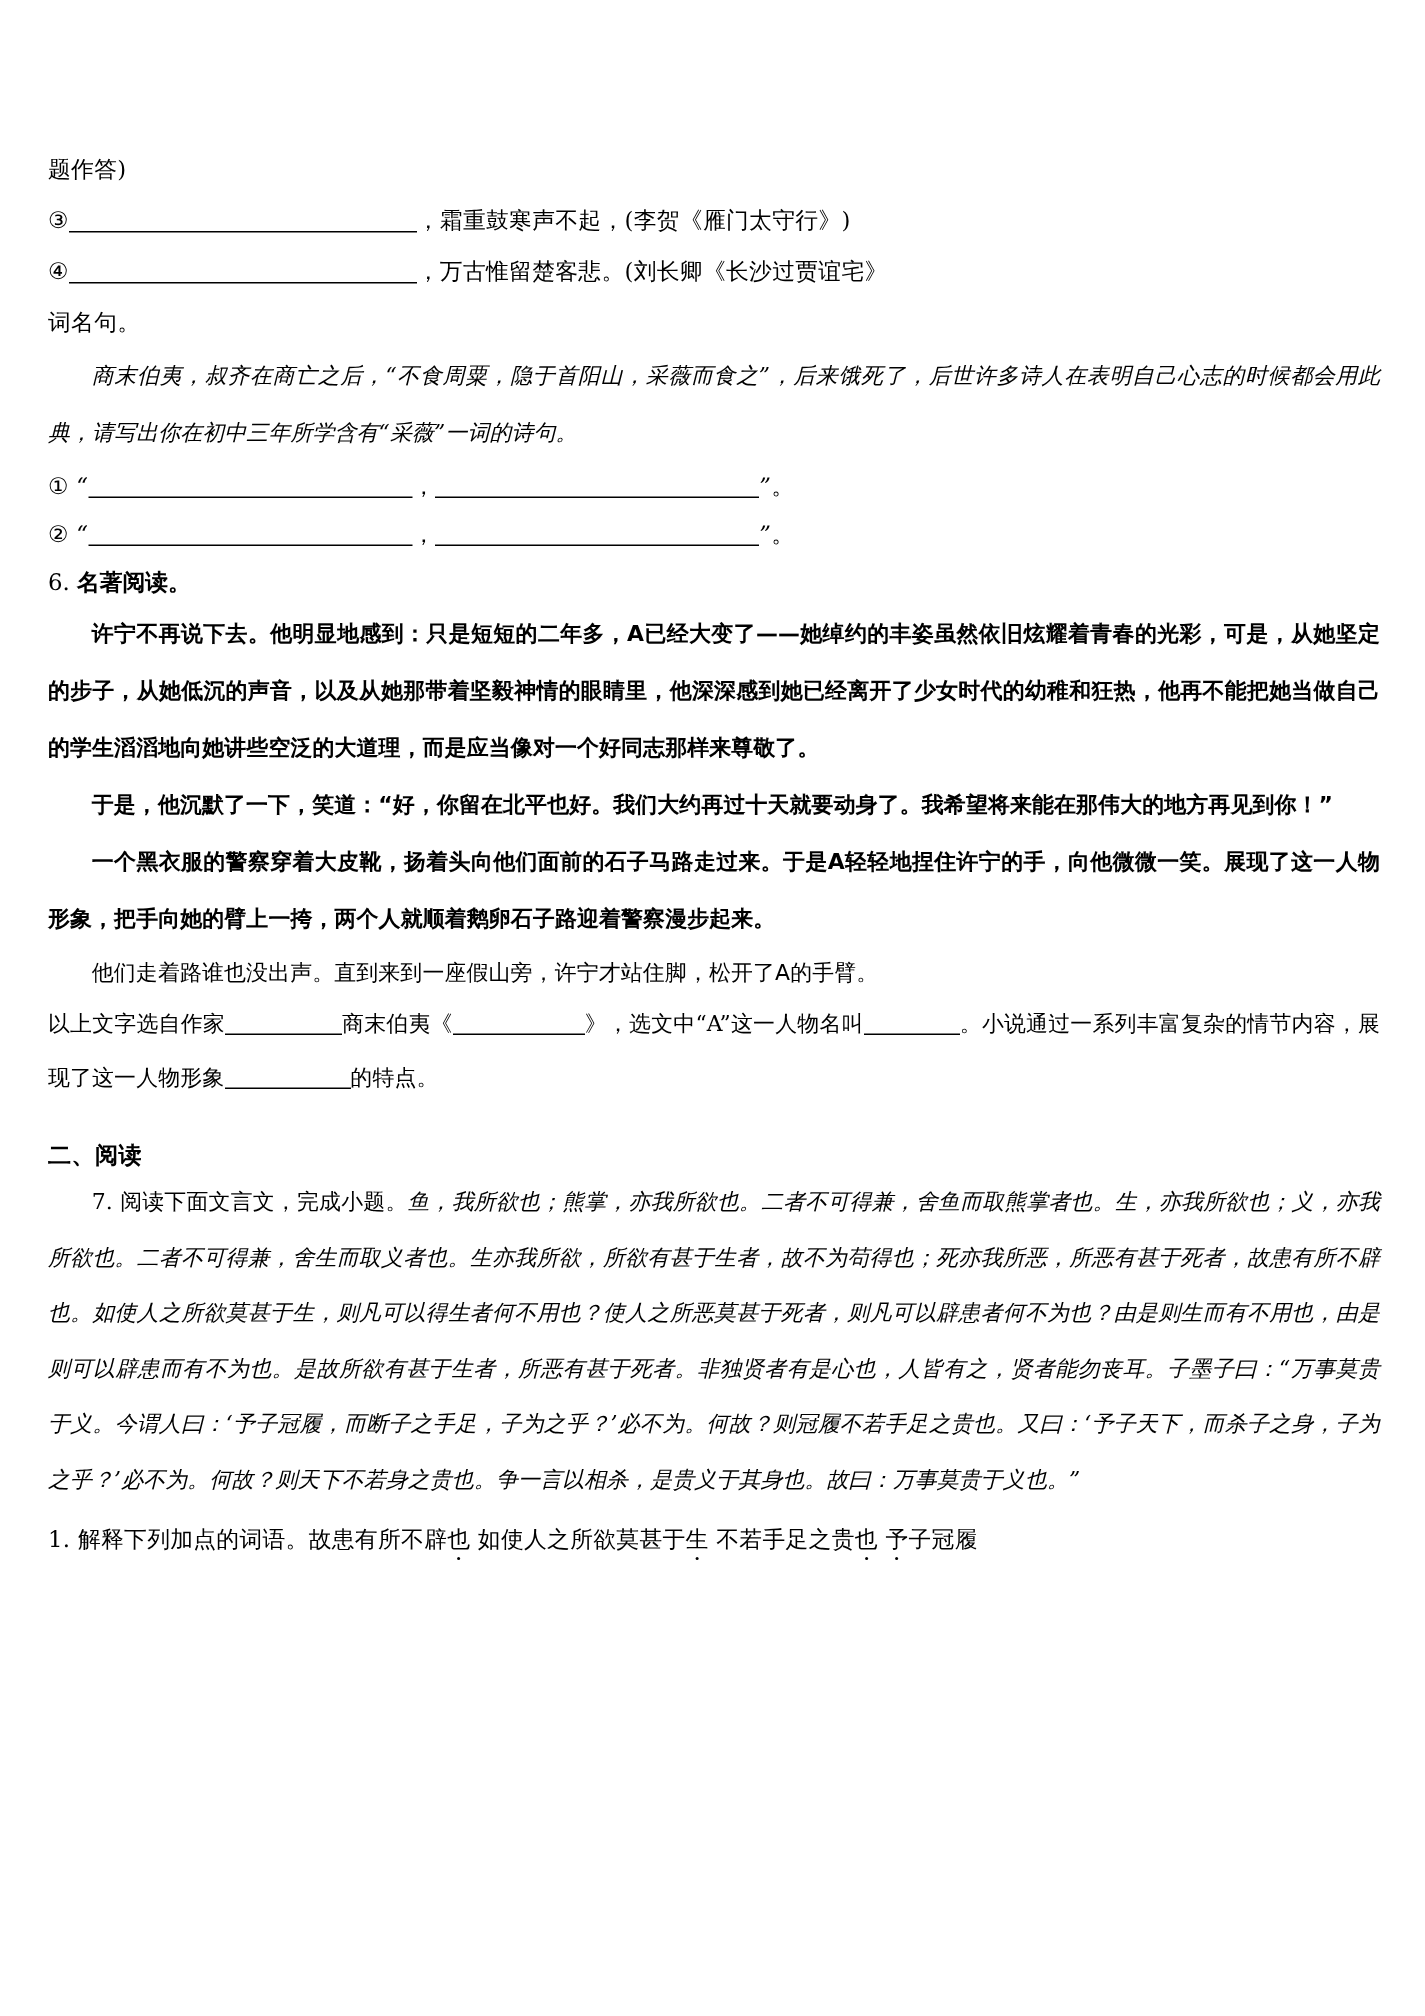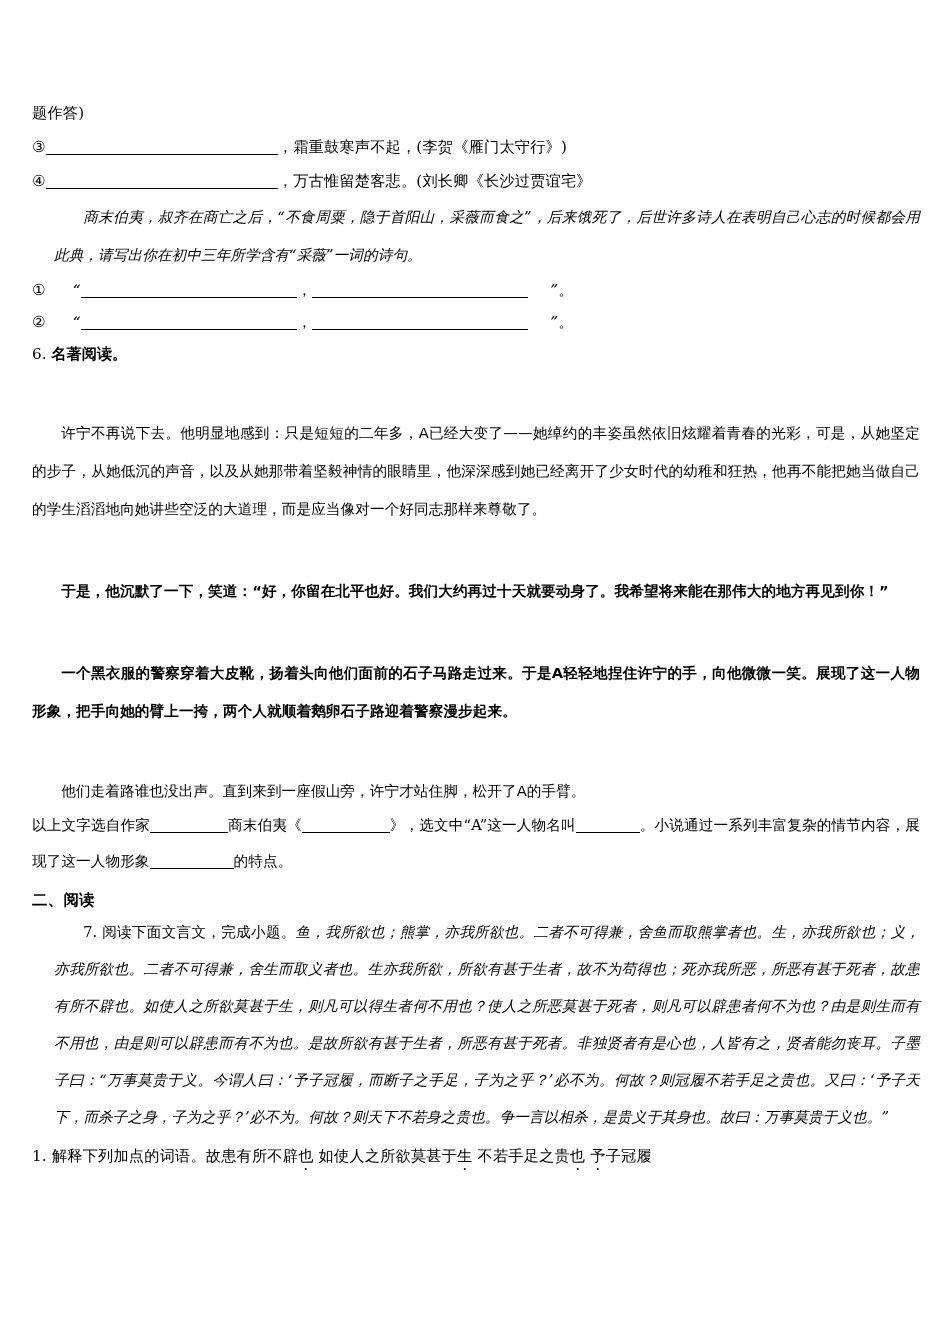--- a/index.html
+++ b/index.html
@@ -33,27 +33,25 @@
     font-size: 14.6px;
     line-height: 37px;
     text-align: justify;
     text-justify: inter-ideograph;
     letter-spacing: 0.1px;
   }
   .indent { text-indent: 2em; }
   .kai {
     font-family: "DejaVu Serif", "Liberation Serif", serif;
     font-style: italic;
-    margin-left: 22px;
   }
   .hei {
     font-family: "DejaVu Sans", "Liberation Sans", sans-serif;
     font-weight: bold;
     font-style: normal;
-    margin-top: 44px;
   }
   .song { font-style: normal; }
 
   
   .blank {
     display: inline-block;
     border-bottom: 1.6px solid #000;
     vertical-align: -3px;
     height: 15px;
   }
@@ -104,35 +102,36 @@
 
   <div class="ln">题作答)</div>
 
 
 
   <div class="ln"><span>③</span><span class="blank b-md"></span><span>，霜重鼓寒声不起，(李贺《雁门太守行》)</span></div>
 
   <div class="ln"><span>④</span><span class="blank b-md"></span><span>，万古惟留楚客悲。(刘长卿《长沙过贾谊宅》</span></div>
 
 
+  <div class="ln">词名句。</div>
 
   <div class="para indent kai" style="line-height:38px;">商末伯夷，叔齐在商亡之后，“不食周粟，隐于首阳山，采薇而食之”，后来饿死了，后世许多诗人在表明自己心志的时候都会用此典，请写出你在初中三年所学含有“采薇”一词的诗句。</div>
 
   <div class="ln tight"><span>①</span>&nbsp;<span class="kai">“</span><span class="blank b-q1"></span><span>，</span><span class="blank b-q2"></span><span class="kai">”</span><span>。</span></div>
 
   <div class="ln tight"><span>②</span>&nbsp;<span class="kai">“</span><span class="blank b-q1"></span><span>，</span><span class="blank b-q2"></span><span class="kai">”</span><span>。</span></div>
 
   <div class="q-head"><span>6.</span>&nbsp;<span class="hei">名著阅读。</span></div>
 
-  <div class="para indent hei" style="font-weight:normal;line-height:38px;">许宁不再说下去。他明显地感到：只是短短的二年多，A已经大变了——她绰约的丰姿虽然依旧炫耀着青春的光彩，可是，从她坚定的步子，从她低沉的声音，以及从她那带着坚毅神情的眼睛里，他深深感到她已经离开了少女时代的幼稚和狂热，他再不能把她当做自己的学生滔滔地向她讲些空泛的大道理，而是应当像对一个好同志那样来尊敬了。</div>
+  <div class="para indent hei" style="font-weight:bold;line-height:38px;">许宁不再说下去。他明显地感到：只是短短的二年多，A已经大变了——她绰约的丰姿虽然依旧炫耀着青春的光彩，可是，从她坚定的步子，从她低沉的声音，以及从她那带着坚毅神情的眼睛里，他深深感到她已经离开了少女时代的幼稚和狂热，他再不能把她当做自己的学生滔滔地向她讲些空泛的大道理，而是应当像对一个好同志那样来尊敬了。</div>
   <div class="para indent hei" style="font-weight:bold;line-height:38px;">于是，他沉默了一下，笑道：“好，你留在北平也好。我们大约再过十天就要动身了。我希望将来能在那伟大的地方再见到你！”</div>
   <div class="para indent hei" style="font-weight:bold;line-height:38px;">一个黑衣服的警察穿着大皮靴，扬着头向他们面前的石子马路走过来。于是A轻轻地捏住许宁的手，向他微微一笑。展现了这一人物形象，把手向她的臂上一挎，两个人就顺着鹅卵石子路迎着警察漫步起来。</div>
   <div class="para indent hei" style="font-weight:normal;line-height:33px;">他们走着路谁也没出声。直到来到一座假山旁，许宁才站住脚，松开了A的手臂。</div>
 
   <div class="para" style="line-height:36px;"><span>以上文字选自作家</span><span class="blank b-in1"></span><span>商末伯夷《</span><span class="blank b-in2"></span><span>》，选文中“A”这一人物名叫</span><span class="blank b-in3"></span><span>。小说通过一系列丰富复杂的情节内容，展现了这一人物形象</span><span class="blank b-in4"></span><span>的特点。</span></div>
 
-  <div class="sec-head" style="margin-top:8px;">二、阅读</div>
+  <div class="sec-head" style="margin-top:20px;">二、阅读</div>
 
   <div class="para indent kai" style="line-height:37px;"><span class="song">7.</span>&nbsp;<span class="song">阅读下面文言文，完成小题。</span><span>鱼，我所欲也；熊掌，亦我所欲也。二者不可得兼，舍鱼而取熊掌者也。生，亦我所欲也；义，亦我所欲也。二者不可得兼，舍生而取义者也。生亦我所欲，所欲有甚于生者，故不为苟得也；死亦我所恶，所恶有甚于死者，故患有所不辟也。如使人之所欲莫甚于生，则凡可以得生者何不用也？使人之所恶莫甚于死者，则凡可以辟患者何不为也？由是则生而有不用也，由是则可以辟患而有不为也。是故所欲有甚于生者，所恶有甚于死者。非独贤者有是心也，人皆有之，贤者能勿丧耳。子墨子曰：“万事莫贵于义。今谓人曰：‘予子冠履，而断子之手足，子为之乎？’必不为。何故？则冠履不若手足之贵也。又曰：‘予子天下，而杀子之身，子为之乎？’必不为。何故？则天下不若身之贵也。争一言以相杀，是贵义于其身也。故曰：万事莫贵于义也。”</span></div>
 
   <div class="ln" style="line-height:34px;margin-top:4px;"><span>1.</span>&nbsp;<span>解释下列加点的词语。</span><span><span>故</span><span>患</span><span>有</span><span>所</span><span>不</span><span>辟</span><span class="dot">也</span></span>&nbsp;<span><span>如</span><span>使</span><span>人</span><span>之</span><span>所</span><span>欲</span><span>莫</span><span>甚</span><span>于</span><span class="dot">生</span></span>&nbsp;<span><span>不</span><span>若</span><span>手</span><span>足</span><span>之</span><span>贵</span><span class="dot">也</span></span>&nbsp;<span><span class="dot">予</span><span>子</span><span>冠</span><span>履</span></span></div>
 
 </div>
 
 </body></html>

